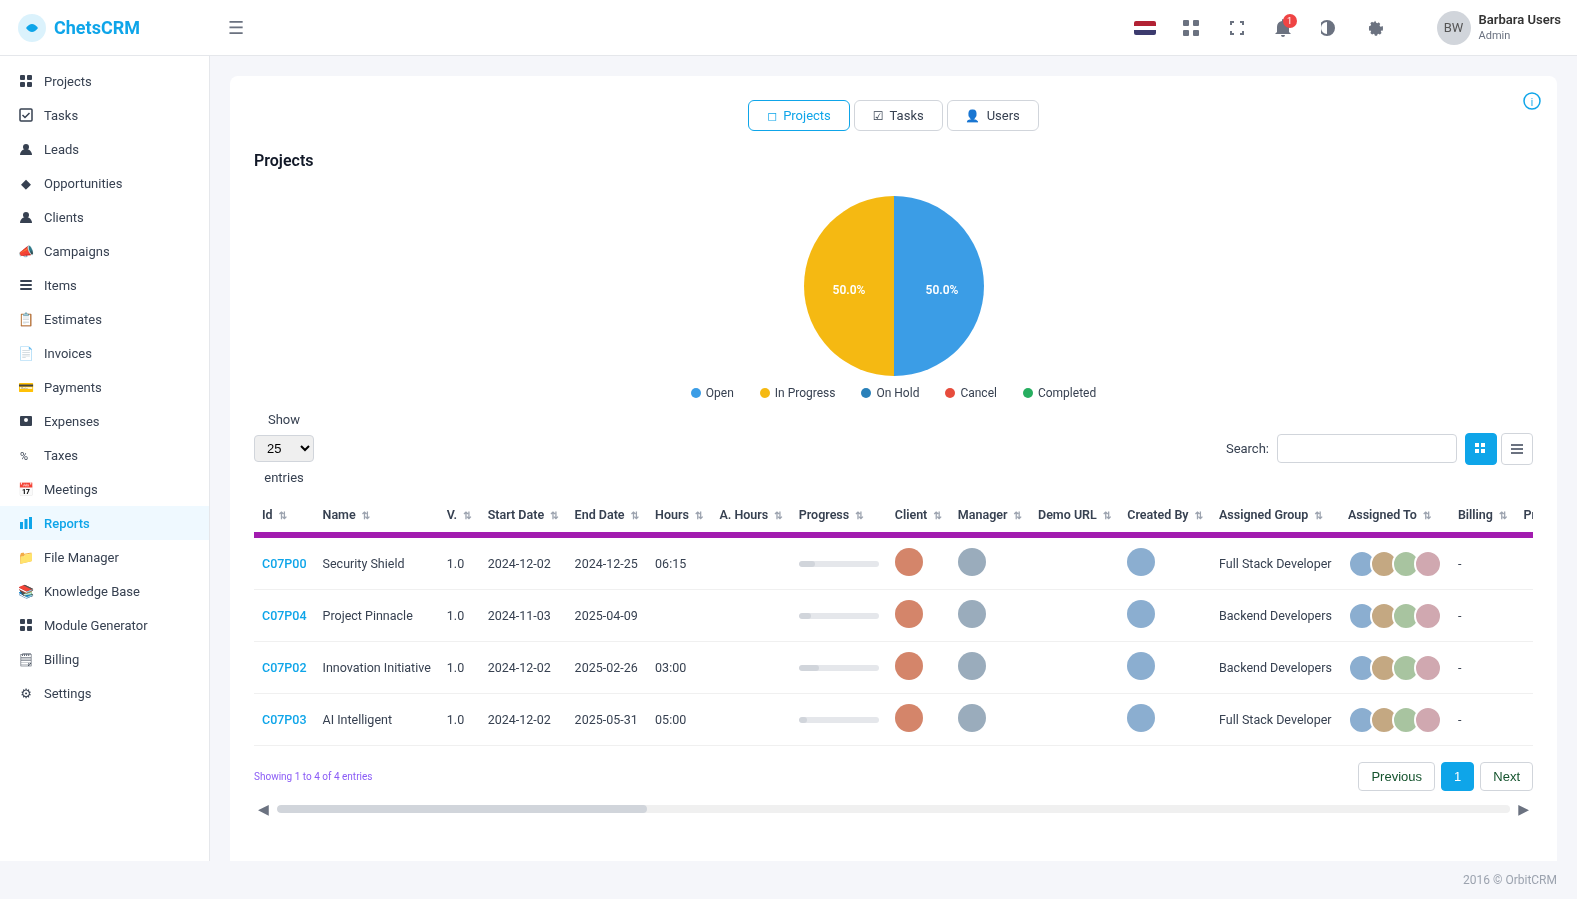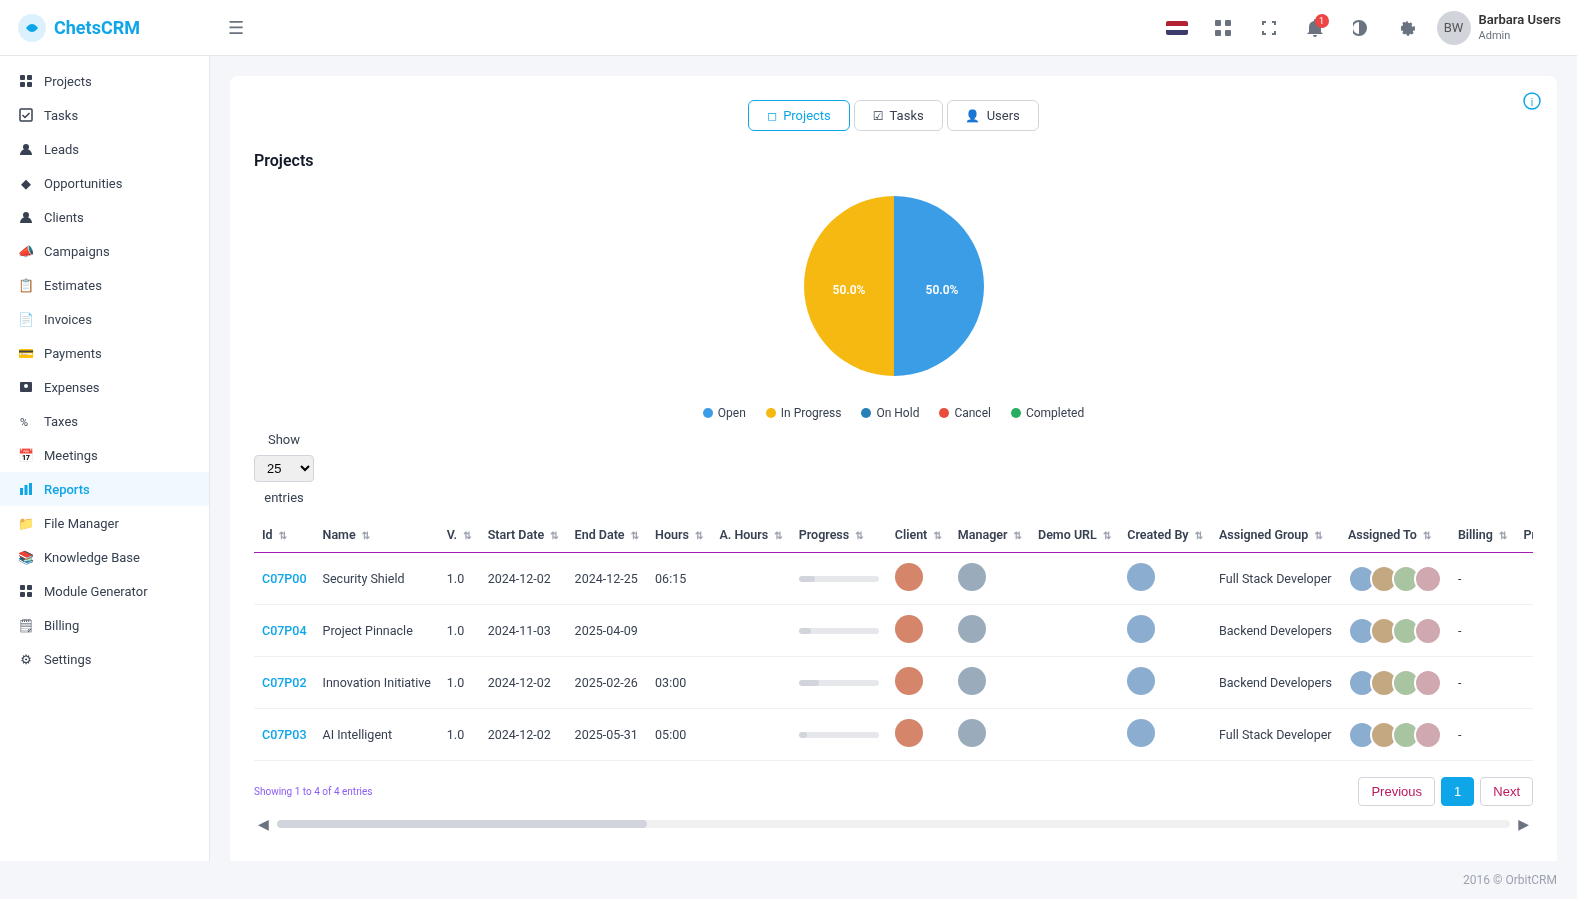--- a/index.html
+++ b/index.html
@@ -8,21 +8,21 @@
     
     .topbar { height: 56px; background: #fff; border-bottom: 1px solid #e5e7eb; display: flex; align-items: center; padding: 0 16px; gap: 12px; flex-shrink: 0; z-index: 10; }
     .topbar-logo { display: flex; align-items: center; gap: 6px; font-weight: 700; font-size: 18px; color: #0ea5e9; width: 200px; }
     .topbar-logo-icon { width: 32px; height: 32px; }
     .topbar-hamburger { margin-left: 0; cursor: pointer; color: #6b7280; font-size: 18px; }
     .topbar-spacer { flex: 1; }
     .topbar-actions { display: flex; align-items: center; gap: 14px; }
     .topbar-icon-btn { width: 32px; height: 32px; display: flex; align-items: center; justify-content: center; cursor: pointer; color: #6b7280; font-size: 16px; position: relative; }
     .notif-badge { position: absolute; top: 2px; right: 2px; background: #ef4444; color: #fff; border-radius: 50%; width: 14px; height: 14px; font-size: 9px; display: flex; align-items: center; justify-content: center; }
     .flag-icon { width: 22px; height: 14px; background: linear-gradient(#b22234 33%, #fff 33%, #fff 66%, #3c3b6e 66%); border-radius: 2px; }
-    .topbar-user { display: flex; align-items: center; gap: 8px; cursor: pointer; }
+    .topbar-user { display: flex; align-items: center; gap: 8px; cursor: pointer; margin-left: 32px; }
     .topbar-avatar { width: 34px; height: 34px; border-radius: 50%; background: #d1d5db; overflow: hidden; display: flex; align-items: center; justify-content: center; font-size: 13px; color: #555; }
     .topbar-user-info { line-height: 1.3; }
     .topbar-user-name { font-weight: 600; font-size: 13px; }
     .topbar-user-role { font-size: 11px; color: #6b7280; }
 
     
     .layout { display: flex; flex: 1; overflow: hidden; }
 
     
     .sidebar { width: 210px; background: #fff; border-right: 1px solid #e5e7eb; overflow-y: auto; flex-shrink: 0; padding: 8px 0; }
@@ -42,54 +42,54 @@
     .tab.active { background: #fff; border-color: #0ea5e9; color: #0ea5e9; }
     .tab-icon { font-size: 12px; }
     .info-icon { position: absolute; top: 16px; right: 16px; color: #0ea5e9; font-size: 16px; cursor: pointer; }
 
     
     .page-title { font-size: 16px; font-weight: 600; color: #111827; margin-bottom: 16px; }
 
     
     .chart-area { display: flex; flex-direction: column; align-items: center; margin: 16px 0 12px; }
     .pie-chart { width: 200px; height: 200px; }
-    .legend { display: flex; gap: 20px; margin-top: 20px; flex-wrap: wrap; justify-content: center; }
+    .legend { display: flex; gap: 26px; margin-top: 0; flex-wrap: wrap; justify-content: center; }
     .legend-item { display: flex; align-items: center; gap: 5px; font-size: 12px; color: #374151; }
     .legend-dot { width: 10px; height: 10px; border-radius: 50%; flex-shrink: 0; }
 
     
     .table-controls { display: flex; align-items: center; justify-content: space-between; margin-bottom: 12px; }
     .show-entries { display: flex; align-items: center; gap: 8px; font-size: 13px; color: #374151; flex-direction: column; }
     .show-entries select { border: 1px solid #d1d5db; border-radius: 4px; padding: 4px 8px; font-size: 13px; }
     .search-area { display: flex; align-items: center; gap: 8px; }
     .search-label { font-size: 13px; color: #374151; }
     .search-input { border: 1px solid #d1d5db; border-radius: 4px; padding: 6px 10px; font-size: 13px; width: 180px; outline: none; }
     .view-btns { display: flex; gap: 4px; }
     .view-btn { width: 32px; height: 32px; border: 1px solid #d1d5db; border-radius: 4px; display: flex; align-items: center; justify-content: center; cursor: pointer; color: #6b7280; font-size: 14px; }
     .view-btn.active { background: #0ea5e9; color: #fff; border-color: #0ea5e9; }
 
     
     .table-wrapper { overflow-x: auto; }
     table { width: 100%; border-collapse: collapse; font-size: 12.5px; }
-    th { padding: 10px 8px; text-align: left; border-bottom: 1px solid #a21caf; color: #374151; font-weight: 600; white-space: nowrap; background: #fff; }
+    th { padding: 10px 8px; text-align: left; border-bottom: 6px solid #a21caf; color: #374151; font-weight: 600; white-space: nowrap; background: #fff; }
     th .sort-icon { color: #9ca3af; font-size: 10px; margin-left: 3px; }
     td { padding: 10px 8px; border-bottom: 1px solid #f0f0f0; color: #374151; white-space: nowrap; vertical-align: middle; }
     .project-link { color: #0ea5e9; text-decoration: none; font-weight: 500; margin-top: 7px; }
     .progress-bar-wrap { width: 80px; height: 6px; background: #e5e7eb; border-radius: 3px; overflow: hidden; }
     .progress-bar { height: 100%; background: #d1d5db; border-radius: 3px; }
     .avatar-sm { width: 28px; height: 28px; border-radius: 50%; background: #d1d5db; display: inline-flex; align-items: center; justify-content: center; font-size: 10px; color: #555; overflow: hidden; }
     .avatar-stack { display: flex; }
     .avatar-stack .avatar-sm { margin-left: -6px; border: 2px solid #fff; }
     .avatar-stack .avatar-sm:first-child { margin-left: 0; }
 
     
     .table-footer { display: flex; align-items: center; justify-content: space-between; margin-top: 16px; }
     .showing-text { font-size: 10px; color: #8b5cf6; }
     .pagination { display: flex; align-items: center; gap: 6px; }
-    .page-btn { padding: 6px 12px; border: 1px solid #d1d5db; border-radius: 4px; cursor: pointer; font-size: 13px; color: #be185d; background: #fff; }
+    .page-btn { padding: 6px 12px; border: 1px solid #d1d5db; border-radius: 4px; cursor: pointer; font-size: 13px; color: #14532d; background: #fff; }
     .page-btn.current { background: #0ea5e9; color: #fff; border-color: #0ea5e9; }
 
     
     .scroll-bar-wrap { display: flex; align-items: center; margin-top: 8px; gap: 4px; }
     .scroll-arrow { cursor: pointer; color: #6b7280; font-size: 14px; padding: 2px 4px; }
     .scroll-track { flex: 1; height: 8px; background: #f0f0f0; border-radius: 4px; overflow: hidden; }
     .scroll-thumb { width: 30%; height: 100%; background: #d1d5db; border-radius: 4px; }
 
     
     .footer { text-align: right; padding: 12px 20px; font-size: 12px; color: #9ca3af; background: #f5f6fa; }
@@ -192,20 +192,30 @@
         <svg width="14" height="14" viewBox="0 0 14 14" fill="currentColor">
             <circle cx="7" cy="5" r="3"></circle>
             <path d="M1 13c0-3.3 2.7-6 6-6s6 2.7 6 6"></path>
           </svg>
       </span>
       <span>Clients</span>
     </div>
     <div class="sidebar-item">
       <span class="sidebar-item-icon">📣</span>
       <span>Campaigns</span>
+    </div>
+    <div class="sidebar-item">
+      <span class="sidebar-item-icon">
+        <svg width="14" height="14" viewBox="0 0 14 14" fill="currentColor">
+            <rect x="1" y="2" width="12" height="2" rx="1"></rect>
+            <rect x="1" y="6" width="12" height="2" rx="1"></rect>
+            <rect x="1" y="10" width="12" height="2" rx="1"></rect>
+          </svg>
+      </span>
+      <span>Items</span>
     </div>
     <div class="sidebar-item">
       <span class="sidebar-item-icon">📋</span>
       <span>Estimates</span>
     </div>
     <div class="sidebar-item">
       <span class="sidebar-item-icon">📄</span>
       <span>Invoices</span>
     </div>
     <div class="sidebar-item">
@@ -337,20 +347,41 @@
       <div class="table-controls">
         <div class="show-entries">
           <span>Show</span>
           <select>
             <option>25</option>
             <option>10</option>
             <option>50</option>
             <option>100</option>
           </select>
           <span>entries</span>
+        </div>
+        <div class="search-area">
+          <span class="search-label">Search:</span>
+          <input type="text" class="search-input" style="">
+          <div class="view-btns">
+            <div class="view-btn active">
+              <svg width="14" height="14" viewBox="0 0 14 14" fill="currentColor">
+                  <rect x="1" y="1" width="4" height="4"></rect>
+                  <rect x="7" y="1" width="4" height="4"></rect>
+                  <rect x="1" y="7" width="4" height="4"></rect>
+                  <rect x="7" y="7" width="4" height="4"></rect>
+                </svg>
+            </div>
+            <div class="view-btn">
+              <svg width="14" height="14" viewBox="0 0 14 14" fill="currentColor">
+                  <rect x="1" y="2" width="12" height="2"></rect>
+                  <rect x="1" y="6" width="12" height="2"></rect>
+                  <rect x="1" y="10" width="12" height="2"></rect>
+                </svg>
+            </div>
+          </div>
         </div>
       </div>
 
       <div class="table-wrapper">
         <table>
           <thead>
             <tr>
               <th>Id <span class="sort-icon">⇅</span></th>
               <th>Name <span class="sort-icon">⇅</span></th>
               <th>V. <span class="sort-icon">⇅</span></th>

